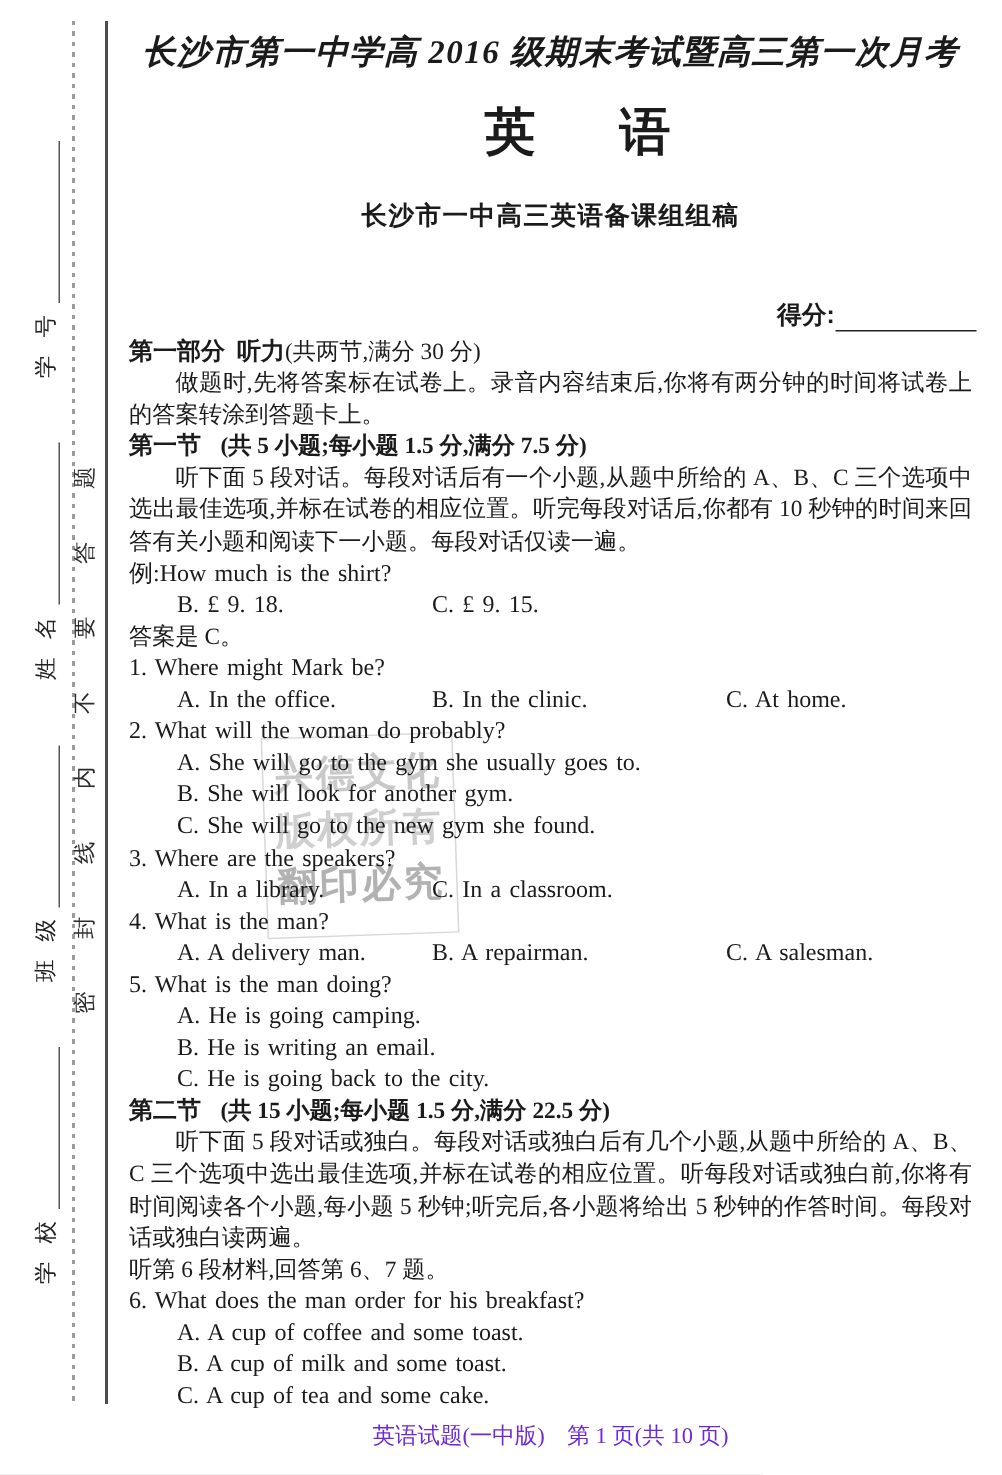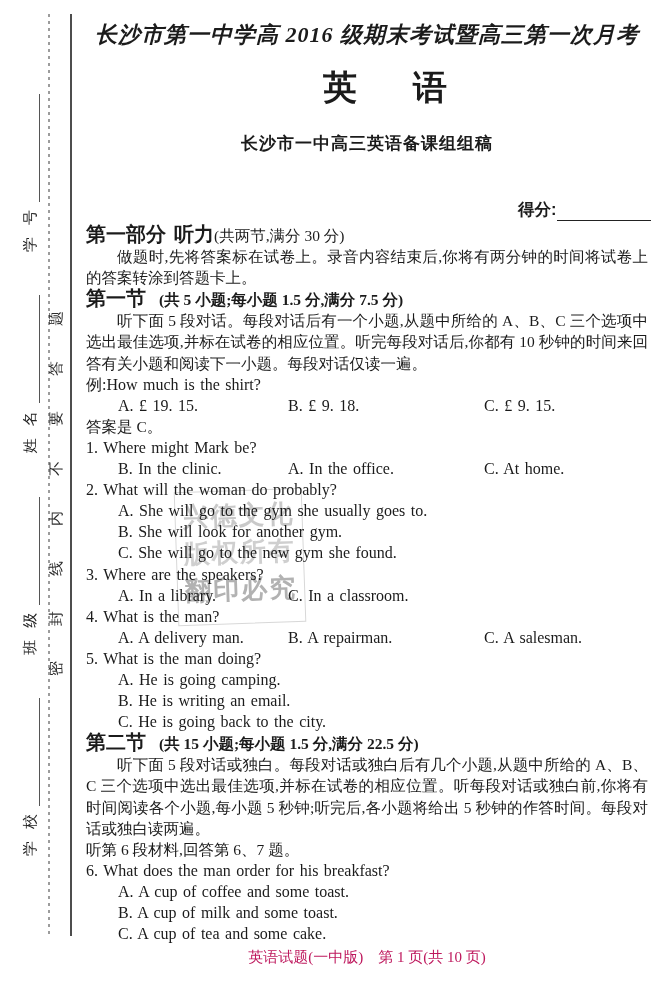--- a/index.html
+++ b/index.html
@@ -50,30 +50,30 @@
     text-align:center;font-family:"Liberation Sans","DejaVu Sans",sans-serif;
     font-weight:bold;font-size:26px;line-height:37px;letter-spacing:2px;padding-top:6px;box-sizing:border-box;
   }
   .wm1{color:#c9c9c9;}.wm2{color:#cfcfcf;}.wm3{color:#b2b2b2;}
   
   .content{
     position:absolute;left:86px;top:224px;width:562px;z-index:1;
     font-size:15.5px;line-height:21.1px;text-align:justify;
   }
   .content div{margin:0;}
-  .hsans{font-family:"Liberation Sans","DejaVu Sans",sans-serif;font-weight:bold;font-size:20px;}
+  .hsans{font-family:"Liberation Sans","DejaVu Sans",sans-serif;font-weight:bold;font-size:16px;}
   .hgap{margin-left:8px;}
   .hnote{margin-left:13px;font-weight:bold;font-family:"Liberation Serif","DejaVu Serif",serif;font-size:15.5px;}
   .indent{text-indent:2em;}
   .en{font-family:"Liberation Serif","DejaVu Serif",serif;font-size:16px;word-spacing:1.5px;text-align:left;}
   .opt3{display:grid;grid-template-columns:170px 196px 1fr;padding-left:32px;box-sizing:border-box;}
   .optstack{padding-left:32px;box-sizing:border-box;}
   .footer{
     position:absolute;left:86px;top:948px;width:562px;text-align:center;
-    font-size:15px;color:#be185d;z-index:1;
+    font-size:15px;color:#6d28d9;z-index:1;
   }
 </style>
 </head>
 <body>
 
 <div class="page">
 
   <div class="dotted-line"></div>
   <div class="solid-line"></div>
 
@@ -123,30 +123,29 @@
     </div>
     <div class="indent">做题时,先将答案标在试卷上。录音内容结束后,你将有两分钟的时间将试卷上的答案转涂到答题卡上。</div>
 
     <div>
       <span class="hsans">第一节</span><span class="hnote">(共 5 小题;每小题 1.5 分,满分 7.5 分)</span>
     </div>
     <div class="indent">听下面 5 段对话。每段对话后有一个小题,从题中所给的 A、B、C 三个选项中选出最佳选项,并标在试卷的相应位置。听完每段对话后,你都有 10 秒钟的时间来回答有关小题和阅读下一小题。每段对话仅读一遍。</div>
 
     <div class="en">例:How much is the shirt?</div>
     <div class="en opt3">
-      <span>A. £ 19. 15.</span>
       <span>B. £ 9. 18.</span>
       <span>C. £ 9. 15.</span>
     </div>
     <div>答案是 C。</div>
 
     <div class="en">1. Where might Mark be?</div>
     <div class="en opt3">
+      <span>A. In the office.</span>
       <span>B. In the clinic.</span>
-      <span>A. In the office.</span>
       <span>C. At home.</span>
     </div>
 
     <div class="en">2. What will the woman do probably?</div>
     <div class="en optstack">A. She will go to the gym she usually goes to.</div>
     <div class="en optstack">B. She will look for another gym.</div>
     <div class="en optstack">C. She will go to the new gym she found.</div>
 
     <div class="en">3. Where are the speakers?</div>
     <div class="en opt3">

